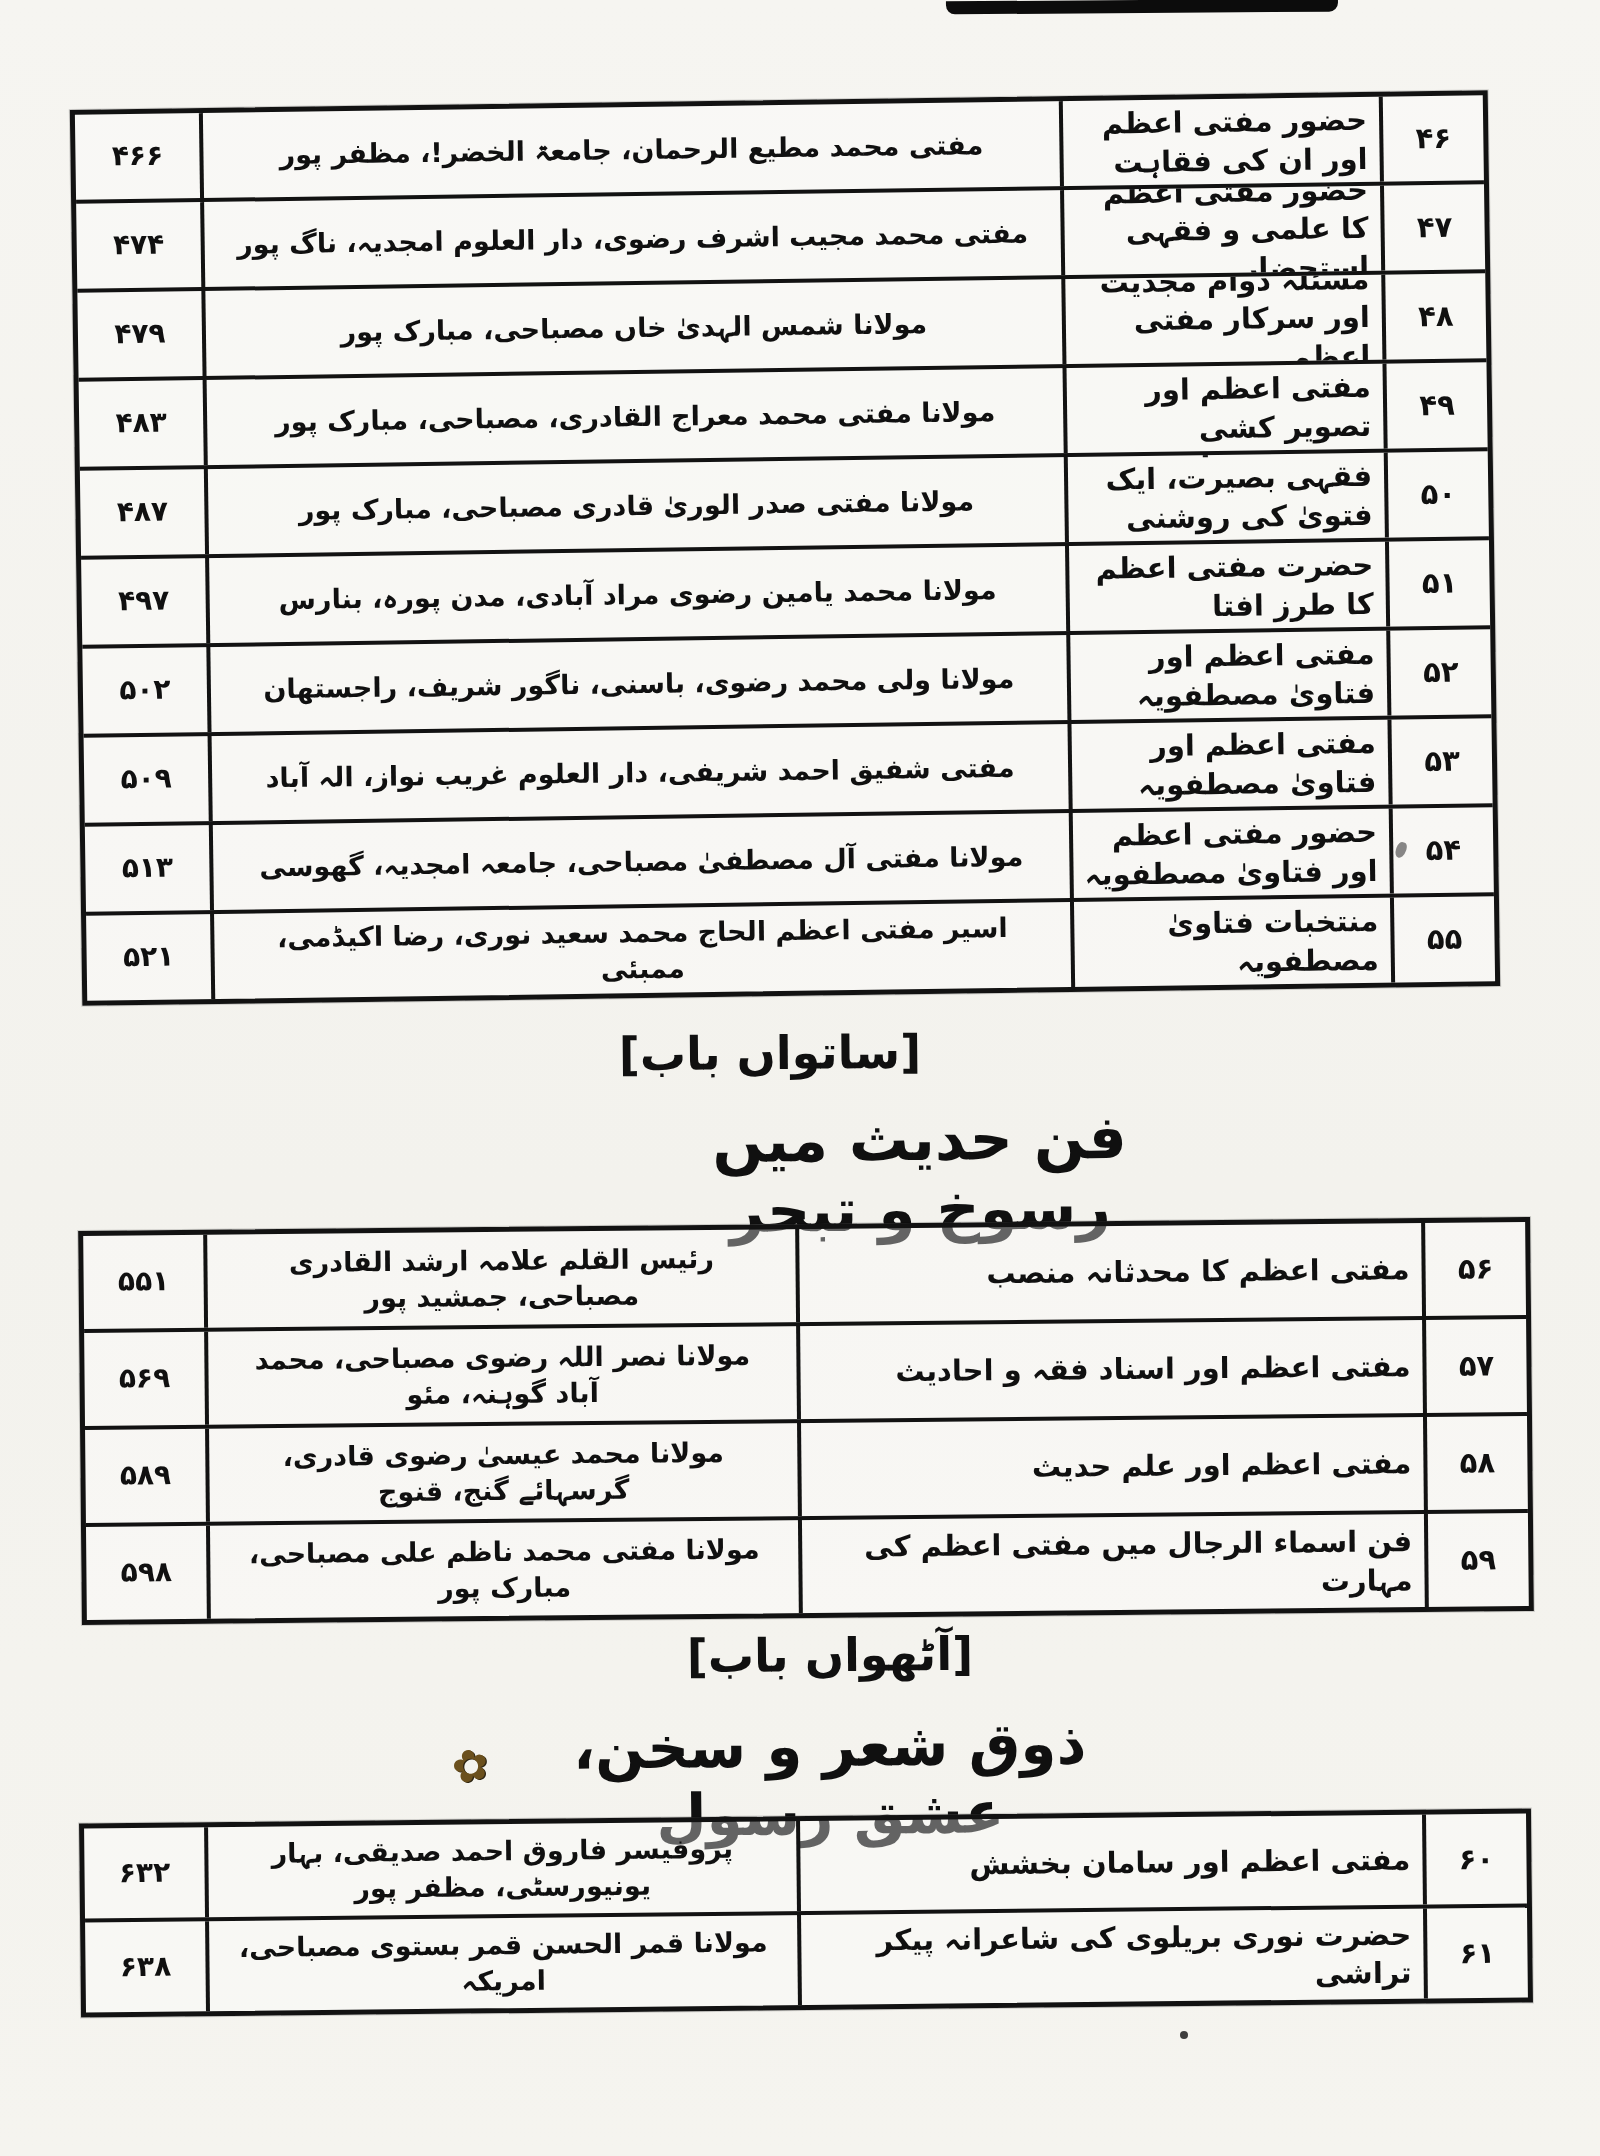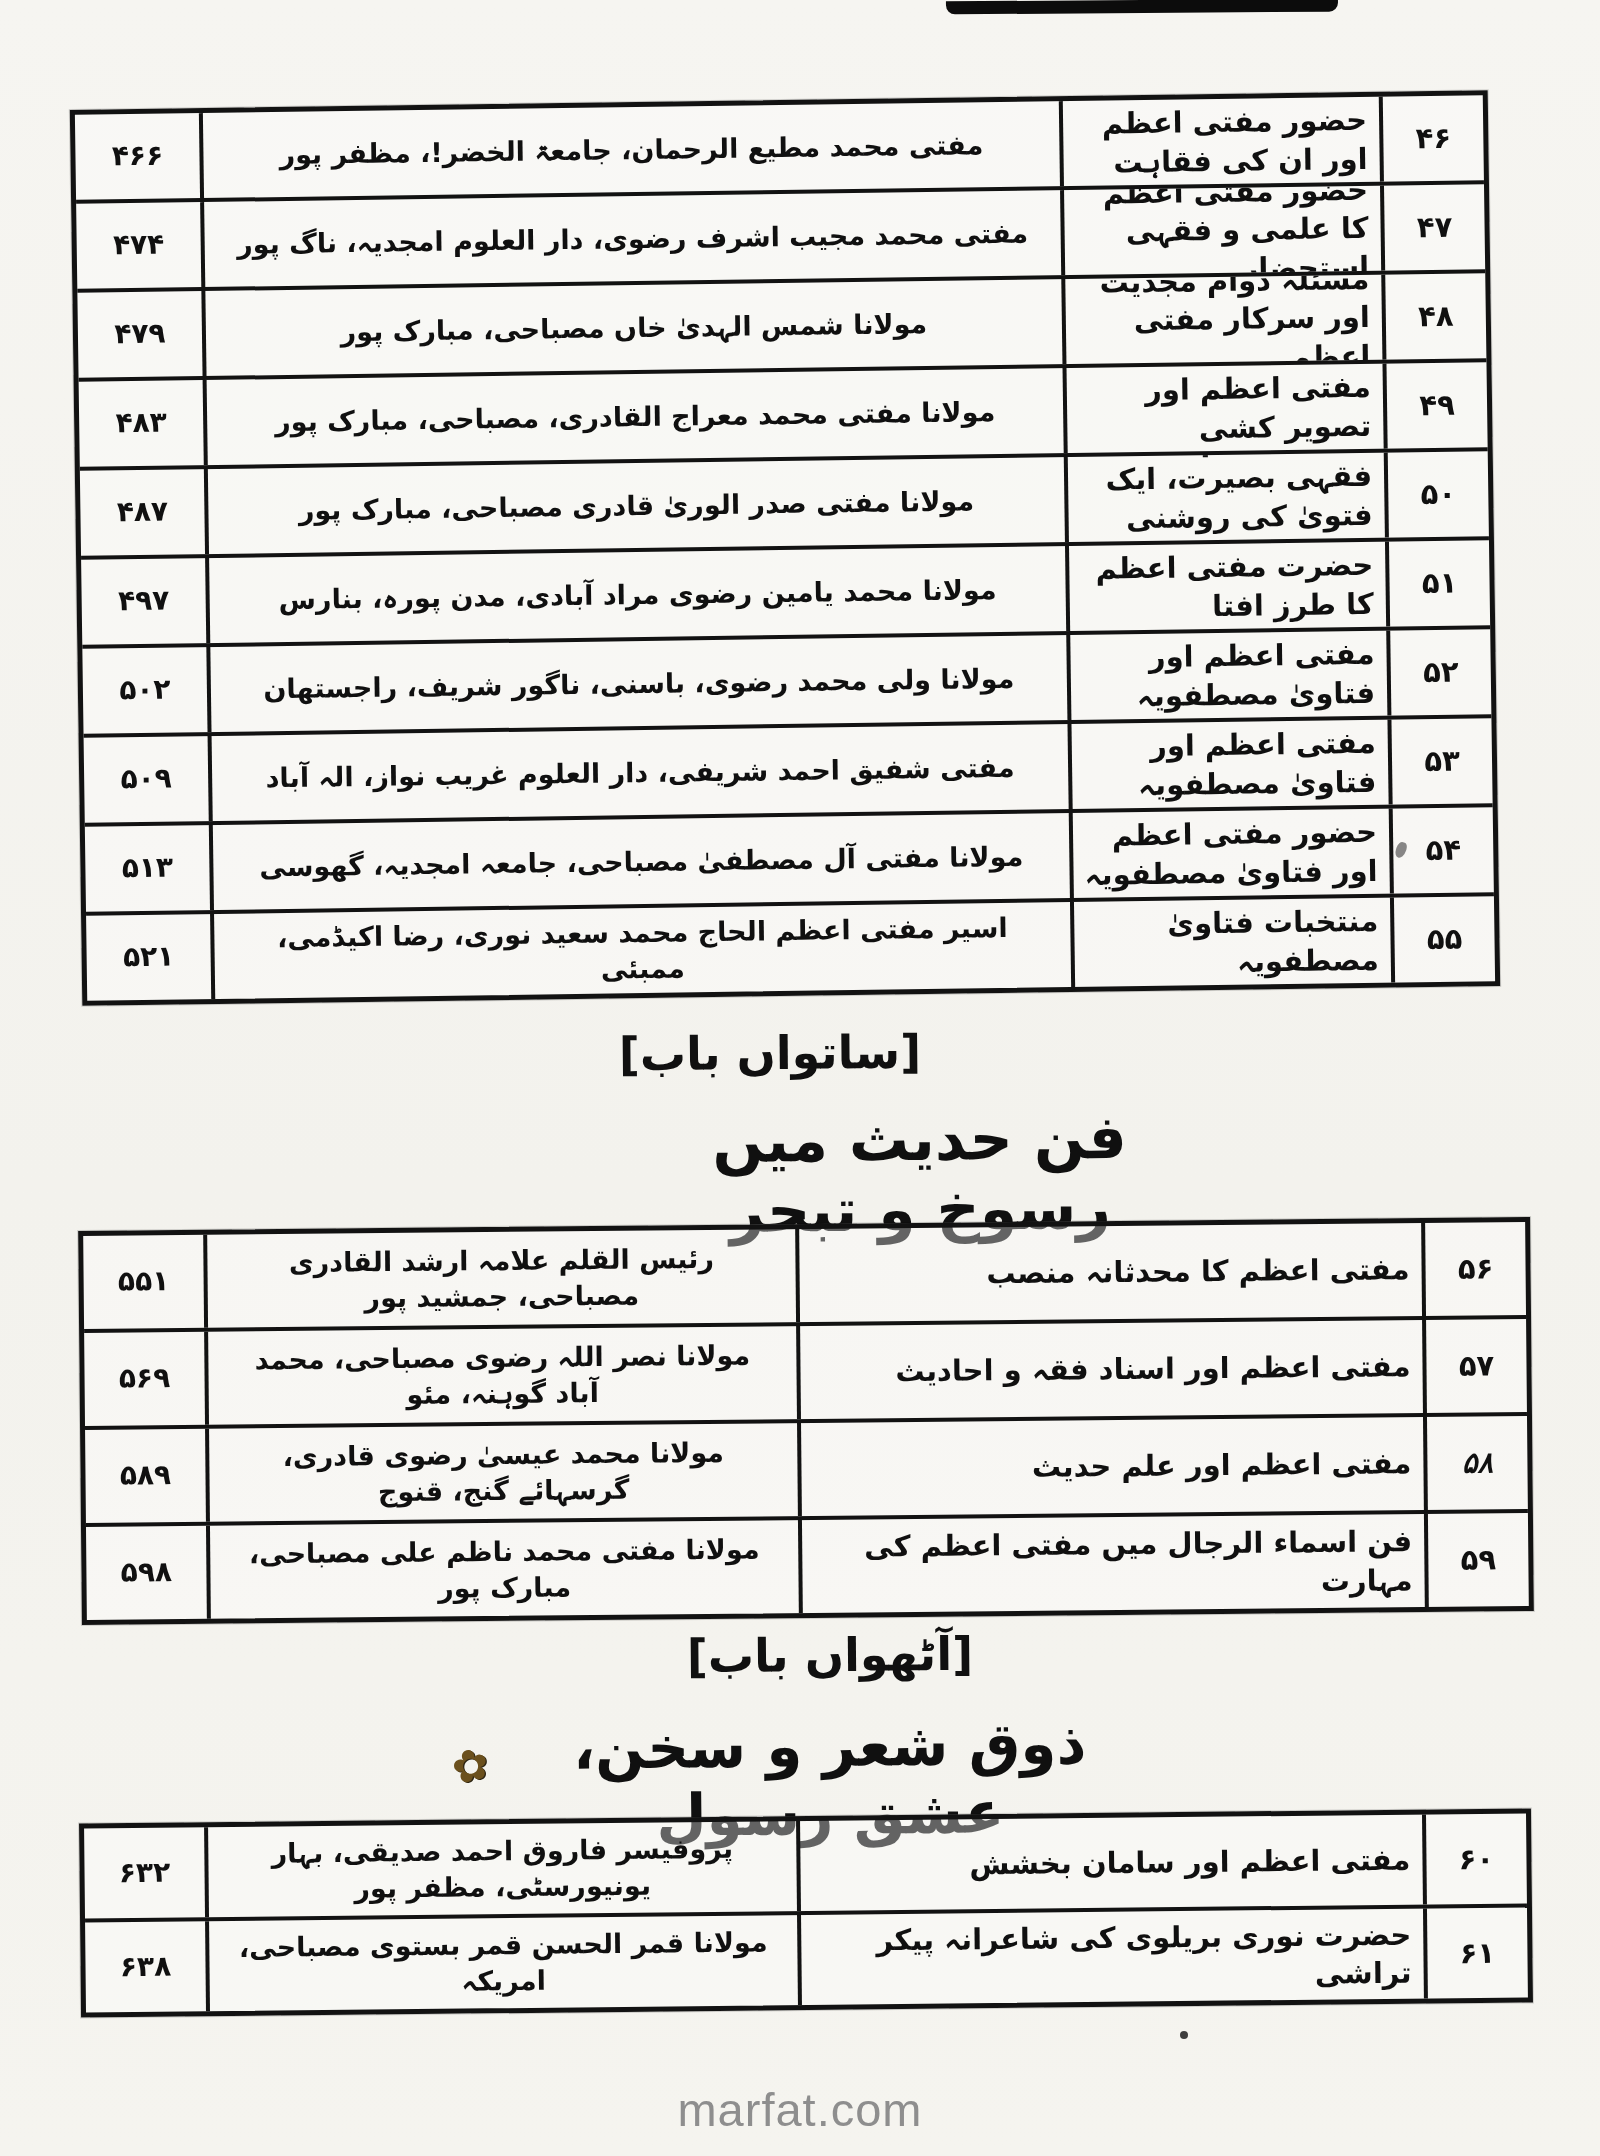--- a/index.html
+++ b/index.html
@@ -264,21 +264,21 @@
       <div class="trow" style="height: 93px;">
         <div class="cell c-page" dir="rtl" style="width: 124px;">
           <span>۵۸۹</span>
         </div>
         <div class="cell c-author" dir="rtl" style="width: 592px;">
           <span>مولانا محمد عیسیٰ رضوی قادری، گرسہائے گنج، قنوج</span>
         </div>
         <div class="cell c-title" dir="rtl" style="width: 626px;">
           <span>مفتی اعظم اور علم حدیث</span>
         </div>
-        <div class="cell c-serial" dir="rtl" style="width: 100px; font-style: italic;">
+        <div class="cell c-serial" dir="rtl" style="width: 100px;">
           <span>۵۸</span>
         </div>
       </div>
       <div class="trow" style="height: 93px;">
         <div class="cell c-page" dir="rtl" style="width: 124px;">
           <span>۵۹۸</span>
         </div>
         <div class="cell c-author" dir="rtl" style="width: 592px;">
           <span>مولانا مفتی محمد ناظم علی مصباحی، مبارک پور</span>
         </div>
@@ -322,14 +322,13 @@
         </div>
         <div class="cell c-serial" dir="rtl" style="width: 100px;">
           <span>۶۱</span>
         </div>
       </div>
     </div>
 
   <div class="ink-dot"></div>
   <div class="ink-smudge"></div>
 
-  <div class="watermark">marfat.com</div>
 </div>
 
 </body></html>

